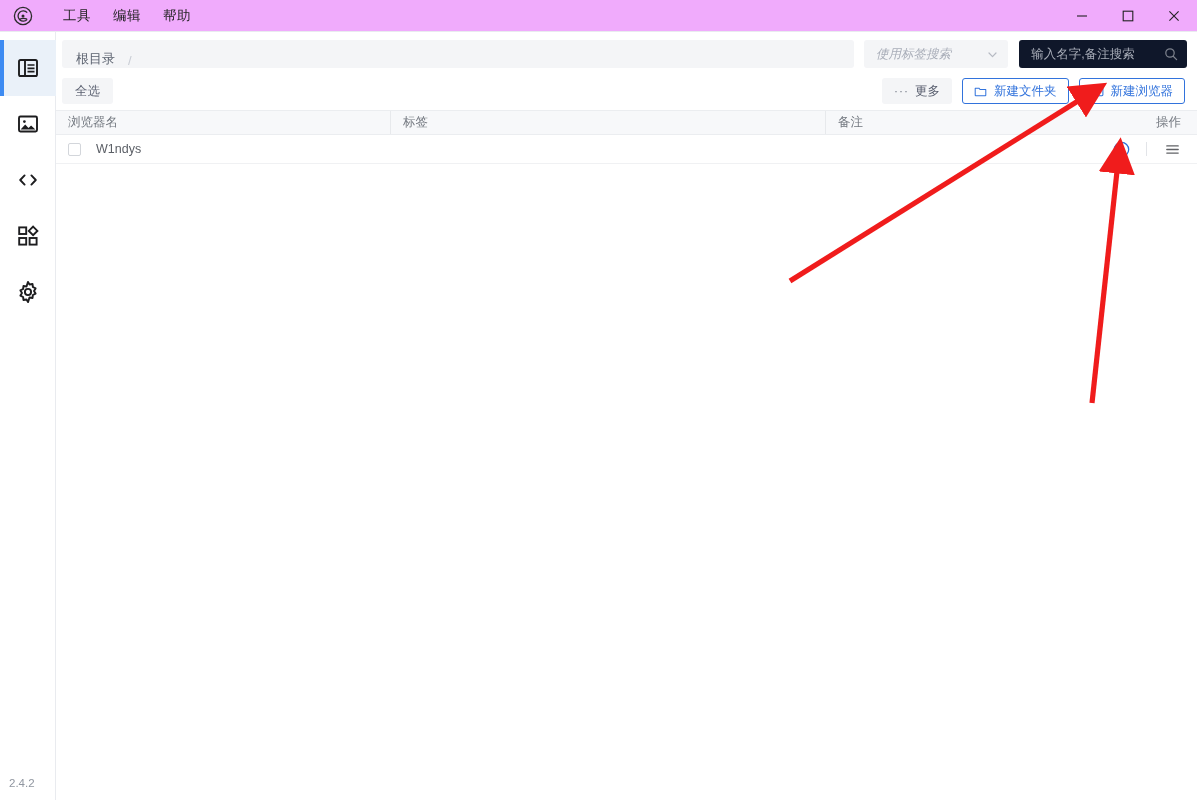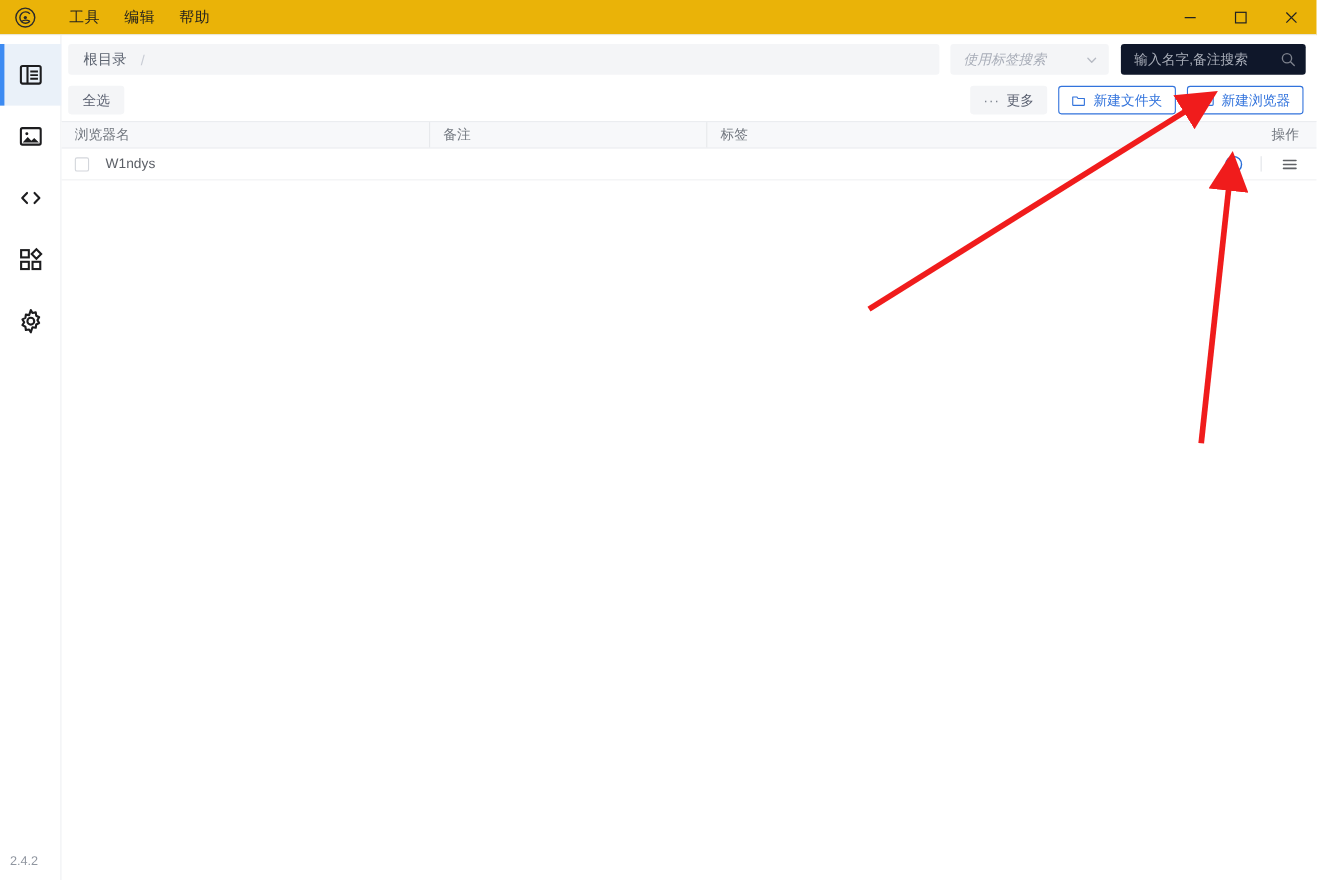--- a/index.html
+++ b/index.html
@@ -19,21 +19,21 @@
     height: 800px;
     background: #ffffff;
   }
 
   
   .titlebar {
     position: absolute;
     top: 0; left: 0;
     width: 1197px;
     height: 32px;
-    background: #eab308;
+    background: #f0abfc;
     border-bottom: 1px solid #e9ebef;
     display: flex;
     align-items: center;
   }
   .app-logo {
     width: 34px;
     display: flex;
     align-items: center;
     justify-content: center;
     margin-left: 6px;
@@ -130,21 +130,21 @@
     margin: 4px 0 0 0;
   }
   .breadcrumb {
     flex: 0 0 auto;
     width: 792px;
     height: 28px;
     margin-left: 6px;
     background: #f4f5f7;
     border-radius: 3px;
     display: flex;
-    align-items: center;
+    align-items: flex-end;
     padding-left: 14px;
     gap: 13px;
   }
   .crumb-root {
     font-size: 13px;
     color: #5c6370;
   }
   .crumb-sep {
     font-size: 13px;
     color: #c8ccd4;
@@ -433,22 +433,22 @@
             <path d="M7.4 5.6h3.6M7.4 8.1h3.6" stroke="#3273dc" stroke-width="1"></path>
           </svg>
         </span>
         <span>新建浏览器</span>
       </button>
     </div>
 
     <div class="table">
       <div class="thead">
         <div class="th c-name">浏览器名</div>
+        <div class="th c-tag">标签</div>
         <div class="th c-note">备注</div>
-        <div class="th c-tag">标签</div>
         <div class="th c-act">操作</div>
       </div>
 
       <div class="trow">
         <div class="td c-name">
           <span class="cbox"></span>
           <span class="rowname">W1ndys</span>
         </div>
         <div class="td c-note"></div>
         <div class="td c-tag"></div>

